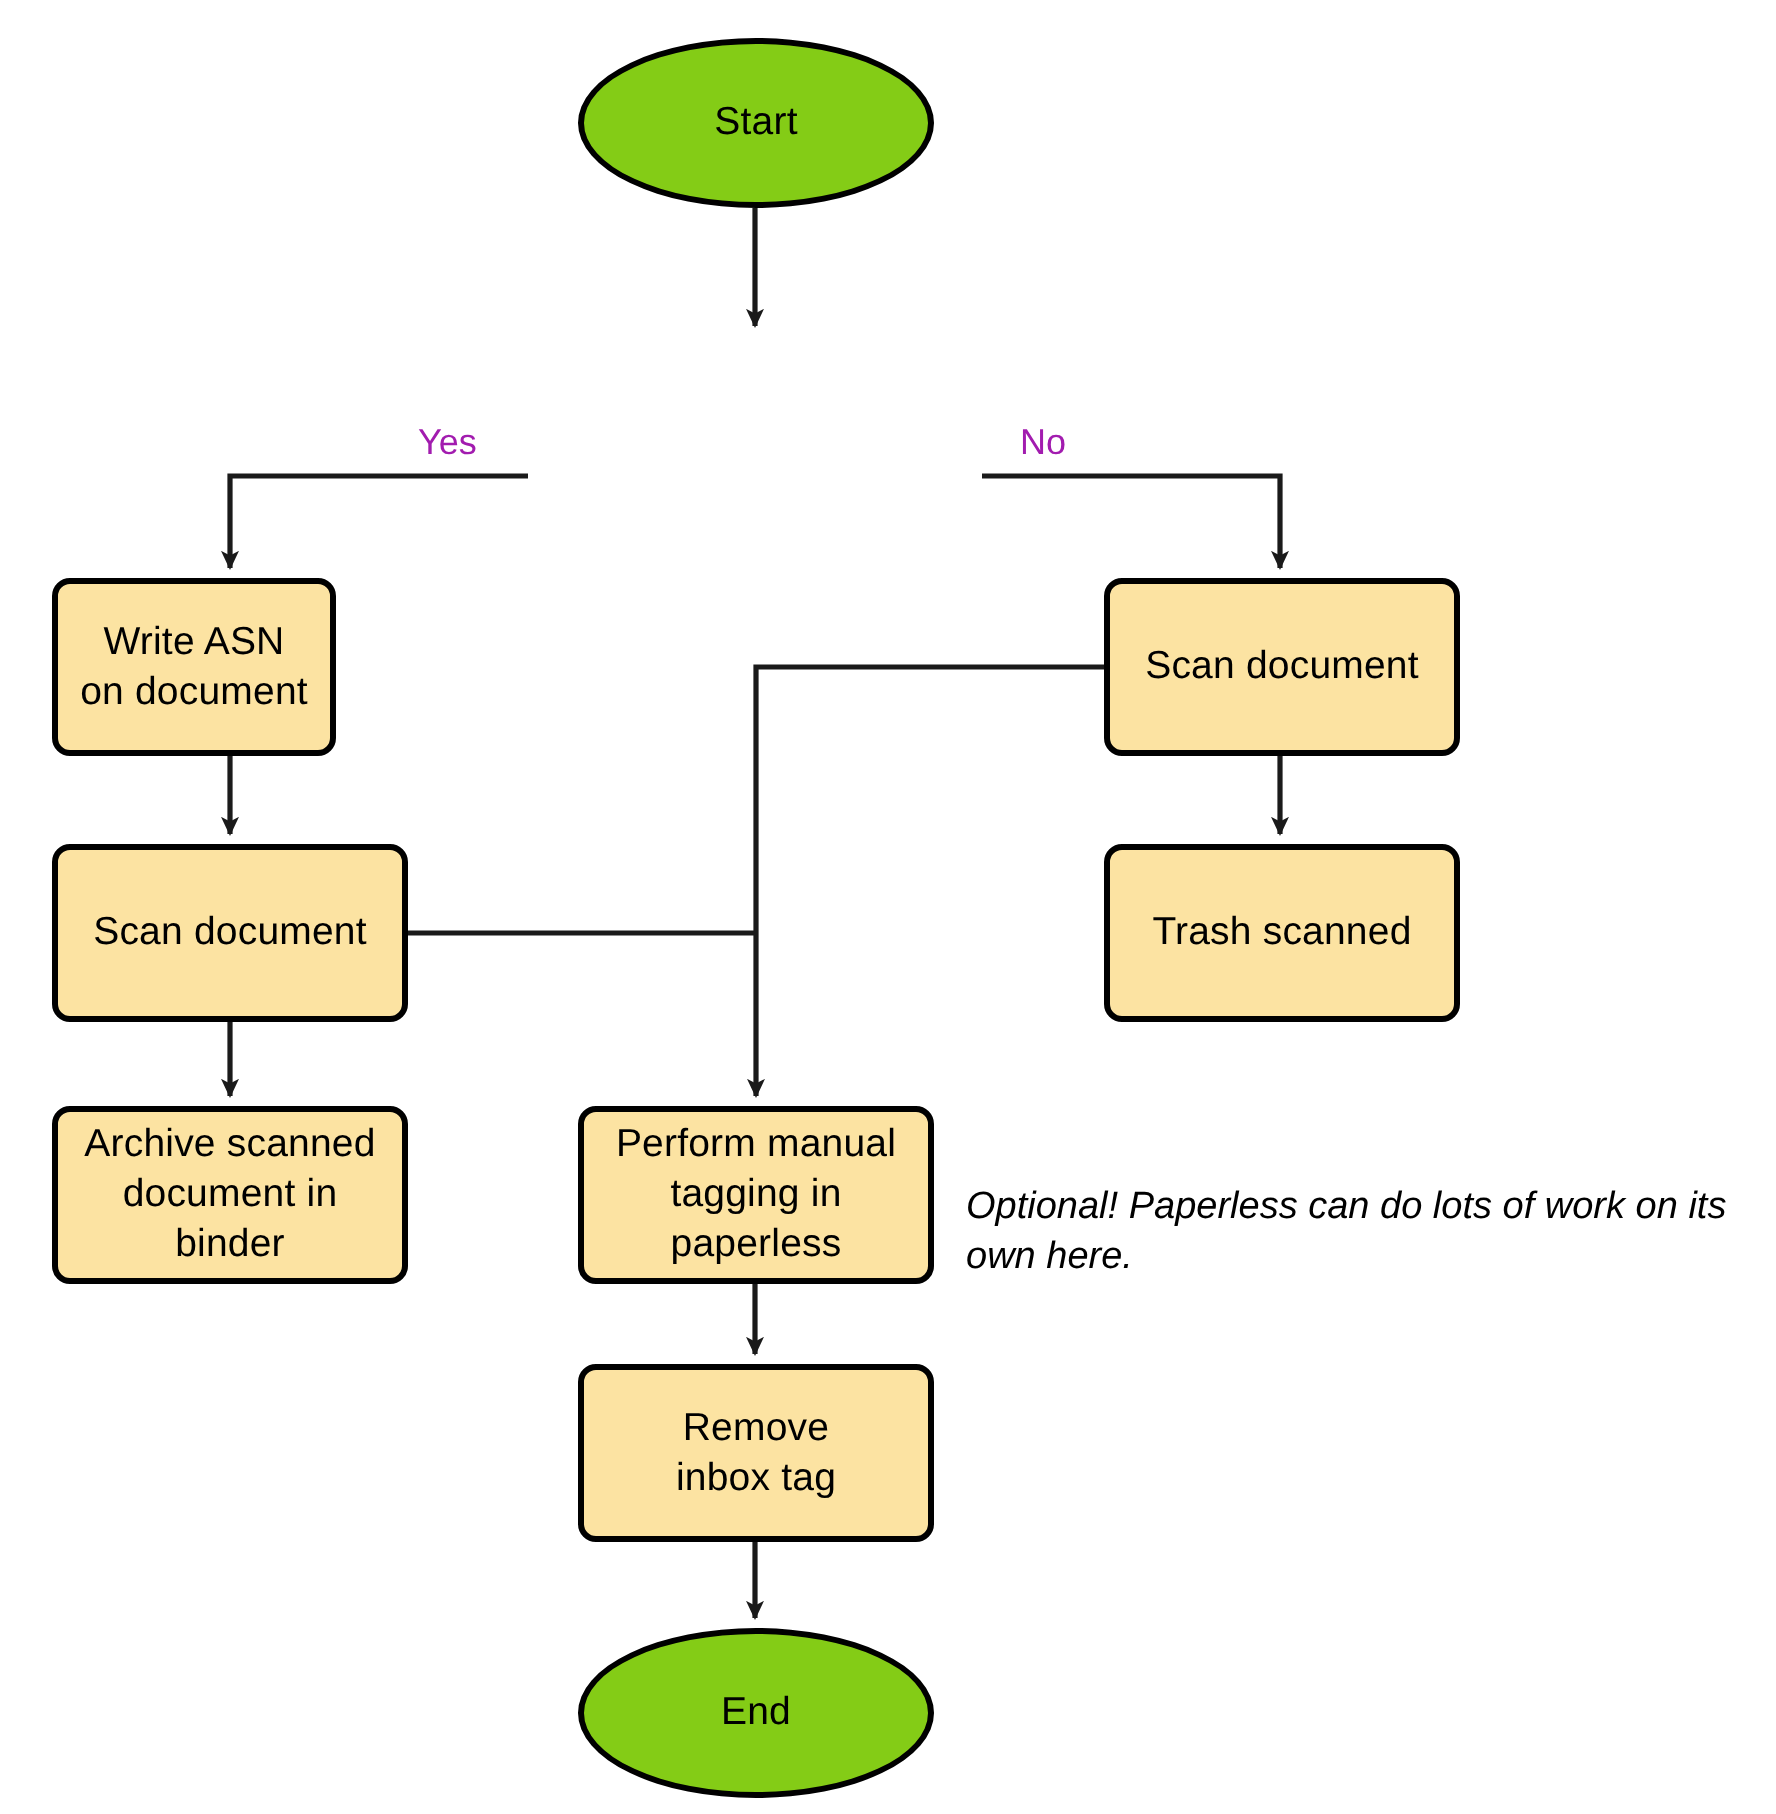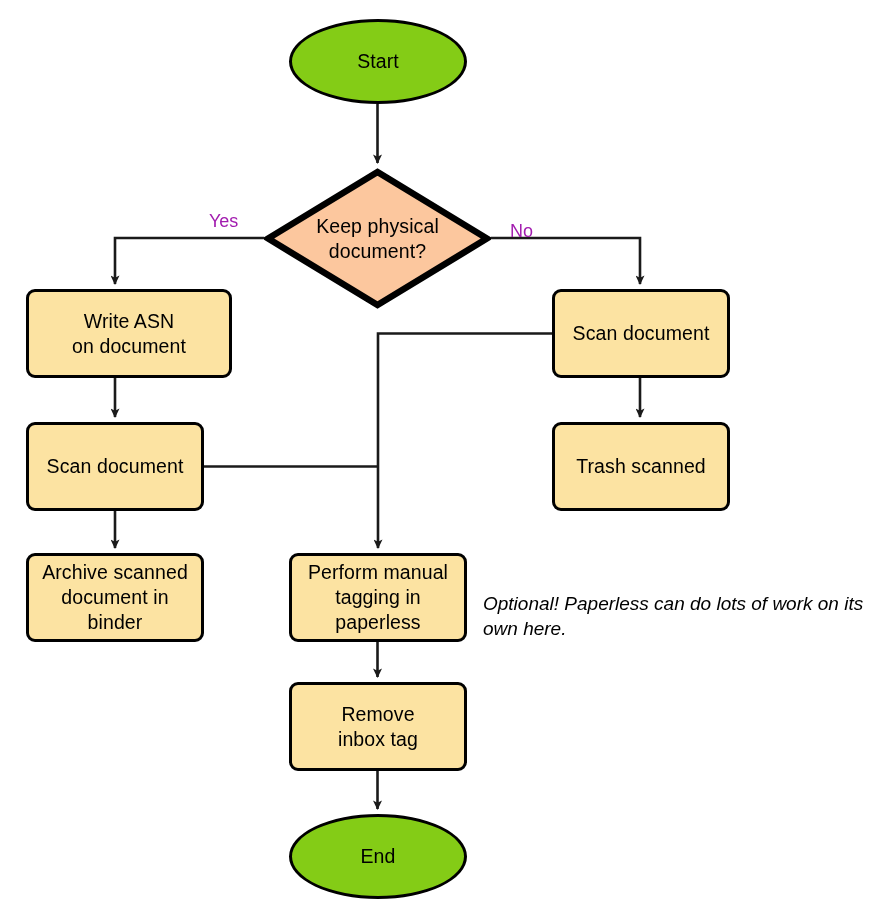--- a/index.html
+++ b/index.html
@@ -118,32 +118,25 @@
       <path d="M377.5,642 L377.5,677" marker-end="url(#arrowhead)"></path>
 
       <path d="M377.5,771 L377.5,809" marker-end="url(#arrowhead)"></path>
     </g>
   </svg>
 
   <div class="node node-terminator" style="left:289px; top:19px; width:178px; height:85px;">
     <span class="node-label">Start</span>
   </div>
 
-  <div class="node node-decision" style="left:264px; top:168px; width:227px; height:141px;">
-    <svg class="decision-shape" viewBox="0 0 227 141" preserveAspectRatio="none" aria-hidden="true">
-      <polygon points="113.5,4 223,70.5 113.5,137 4,70.5" fill="#FCC79E" stroke="#000000" stroke-width="6.5" stroke-linejoin="miter"></polygon>
-    </svg>
-    <span class="node-label decision-label">Keep physical
-document?</span>
-  </div>
 
   <span class="edge-label" style="left:209px; top:211px;">Yes</span>
-  <span class="edge-label" style="left:510px; top:221px;">No</span>
+  <span class="edge-label" style="left:510px; top:211px;">No</span>
 
-  <div class="node node-process" style="left:26px; top:289px; width:206px; height:89px;">
+  <div class="node node-process" style="left:26px; top:289px; width:142px; height:89px;">
     <span class="node-label">Write ASN
 on document</span>
   </div>
 
   <div class="node node-process" style="left:26px; top:422px; width:178px; height:89px;">
     <span class="node-label">Scan document</span>
   </div>
 
   <div class="node node-process" style="left:26px; top:553px; width:178px; height:89px;text-align:center;">
     <span class="node-label">Archive scanned

